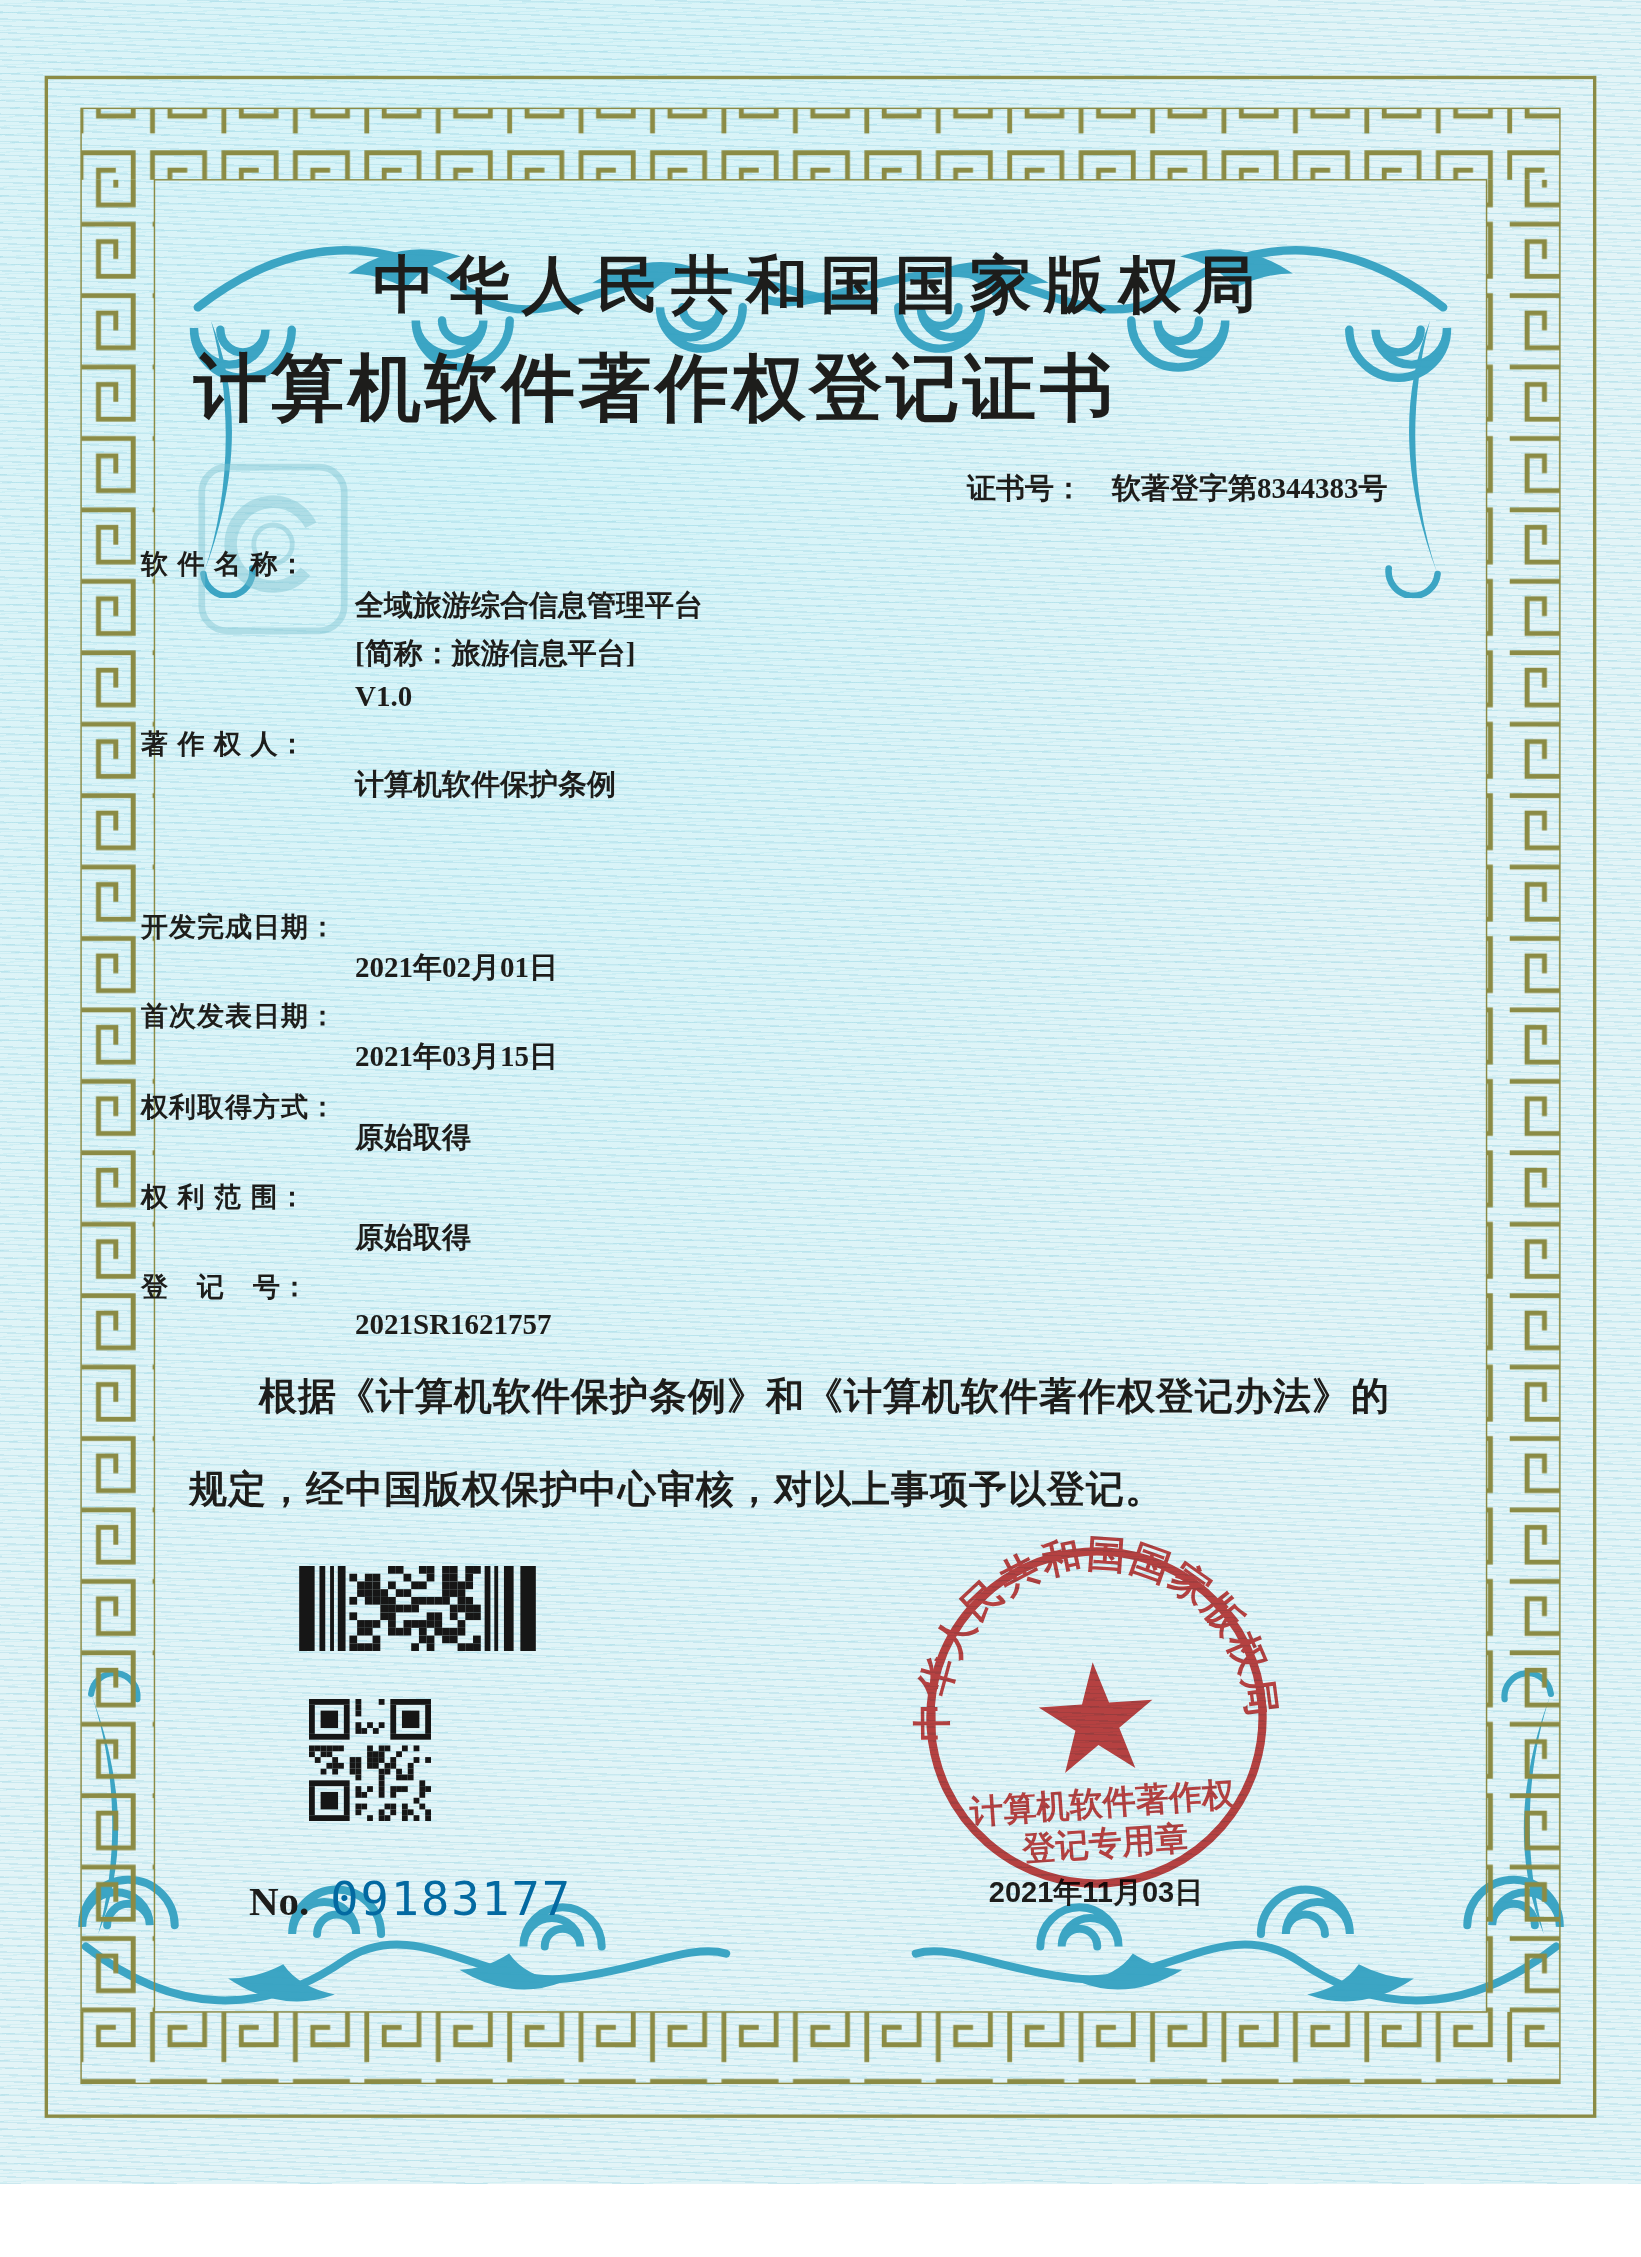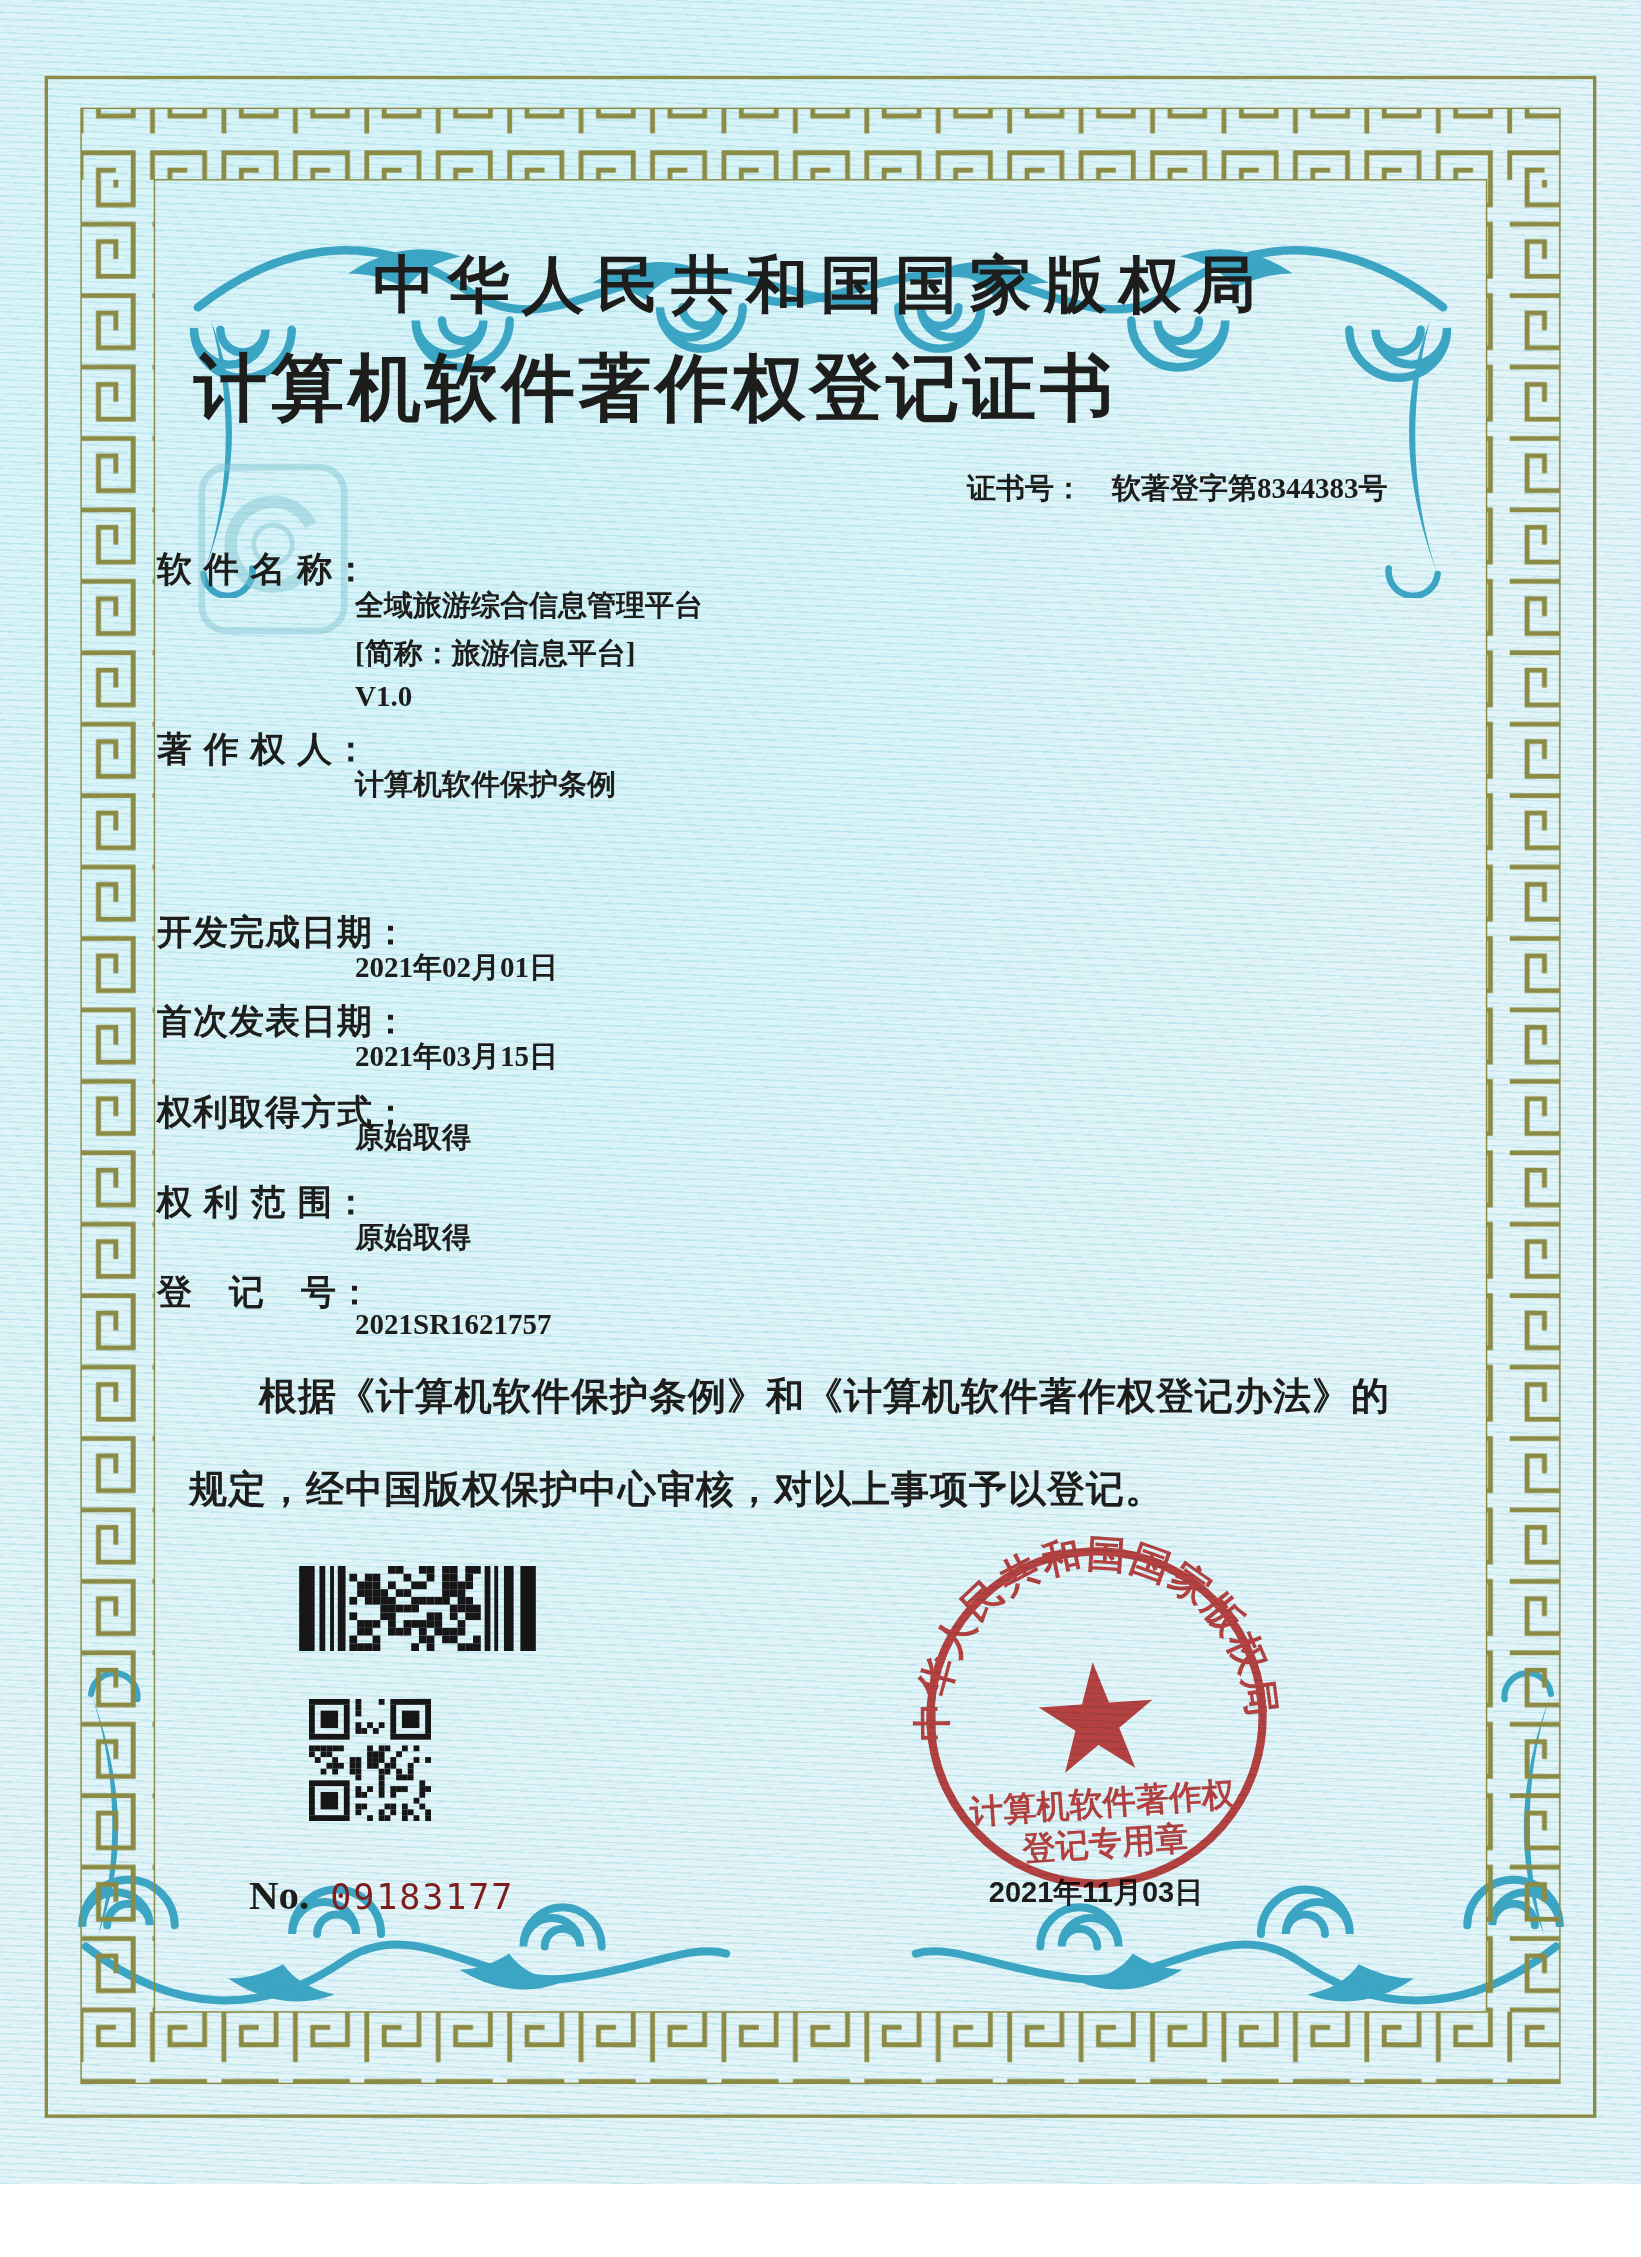--- a/index.html
+++ b/index.html
@@ -33,32 +33,32 @@
     font-family:"Liberation Serif","DejaVu Serif",serif;font-weight:700;
     font-size:62px;letter-spacing:12.6px;
   }
   .cert-title{
     left:0;top:340px;width:1311px;text-align:center;
     font-weight:900;font-size:73px;letter-spacing:3.9px;
   }
   .certno-row{left:967px;top:469px;font-size:29px;font-weight:700;}
   .certno-row .certno-value{margin-left:29px;font-family:"Liberation Serif","DejaVu Serif",serif;}
 
-  .field-label{left:157px;font-size:35px;font-weight:700;letter-spacing:1px;}
+  .field-label{left:141px;font-size:27px;font-weight:700;letter-spacing:1px;}
   .field-value{left:355px;font-size:29px;font-weight:700;font-family:"Liberation Serif","DejaVu Serif",serif;margin-top:43px;}
 
   .statement{
     font-family:"Liberation Serif","DejaVu Serif",serif;
     font-size:38px;font-weight:700;letter-spacing:1px;
   }
 
   .serial-row{left:249px;top:1871px;font-size:41px;font-family:"Liberation Serif","DejaVu Serif",serif;font-weight:700;}
   .serial-value{
-    color:#7f1d1d;font-family:"DejaVu Sans Mono",monospace;font-weight:400;
-    font-size:35px;margin-left:21px;letter-spacing:1.9px;
+    color:#0369a1;font-family:"DejaVu Sans Mono",monospace;font-weight:400;
+    font-size:47px;margin-left:21px;letter-spacing:1.9px;
   }
   .issue-date{
     left:922px;top:1873px;width:348px;text-align:center;
     font-family:Liberation Sans, sans-serif;font-weight:700;font-size:29px;
   }
 
   
   .barcode{position:absolute;left:299px;top:1566px;z-index:3;}
   .qrcode{position:absolute;left:309px;top:1699px;z-index:3;}
 

